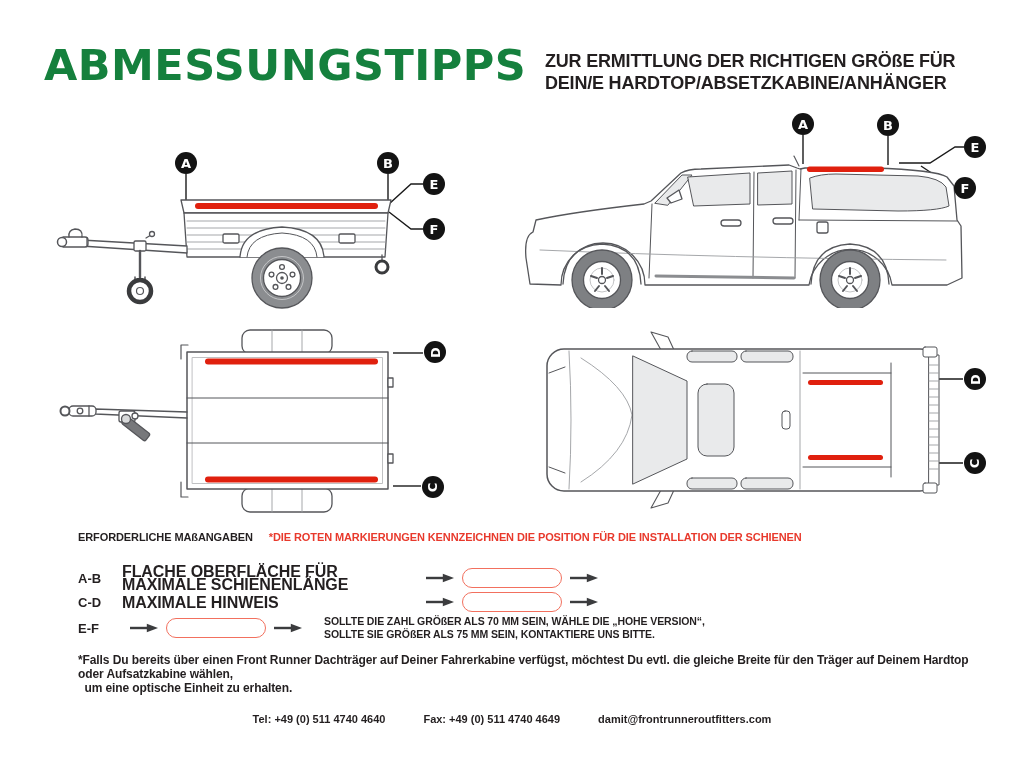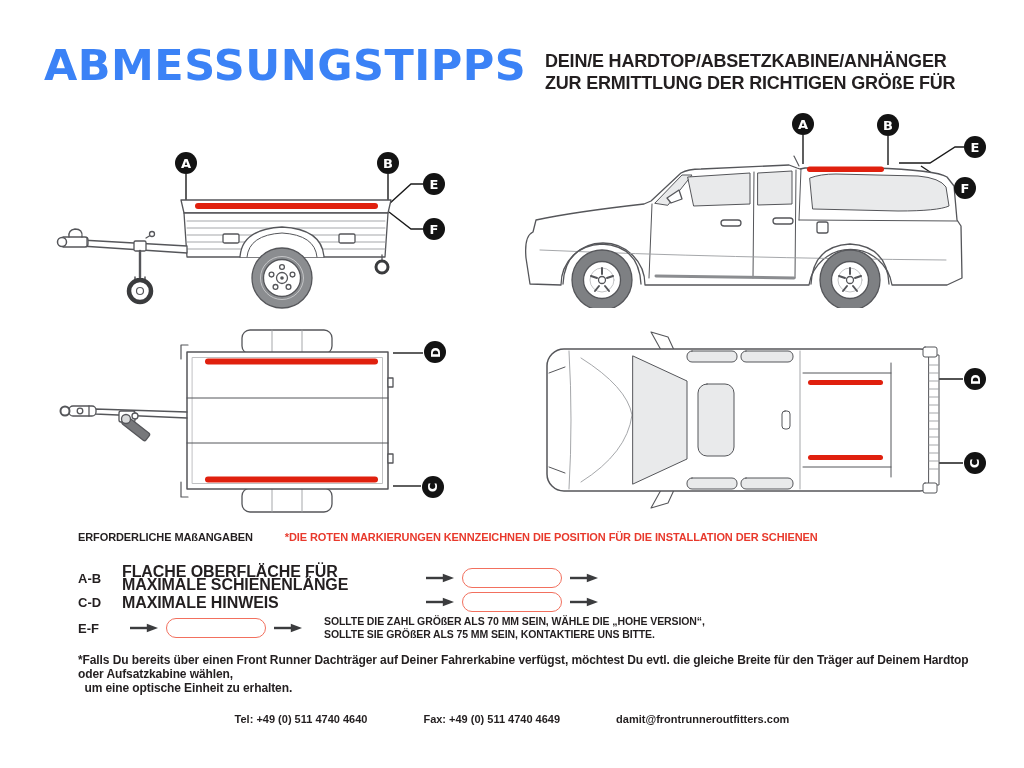--- a/index.html
+++ b/index.html
@@ -4,62 +4,62 @@
 <style>
   :root{
     --text:#231f20; --red-marker:#e0200e; --red-note:#e8392c;
     --pill-border:#f2705e; --line-art:#55565a;
   }
   *{margin:0;padding:0;box-sizing:border-box}
   html,body{background:#ffffff}
   .page{position:relative;width:1024px;height:768px;background:#fff;overflow:hidden;
         font-family:"Liberation Sans",sans-serif;color:var(--text)}
   .title{position:absolute;left:44px;top:44px;font-family:"DejaVu Sans",sans-serif;
-         font-size:43px;font-weight:800;letter-spacing:.5px;line-height:1;color:#3b82f6}
+         font-size:43px;font-weight:800;letter-spacing:.5px;line-height:1;color:#15803d}
   .subtitle{position:absolute;left:545px;top:50px;font-size:18px;font-weight:700;
             line-height:22px;letter-spacing:-.2px}
   .fig{position:absolute}
   svg .ln{stroke:var(--line-art);fill:none;stroke-width:1.3;stroke-linejoin:round;stroke-linecap:round}
   svg .fw{fill:#fff}
   svg .win{fill:#e9eaeb;stroke:var(--line-art);stroke-width:1}
   svg .lite{stroke:#9b9da0;stroke-width:.9;fill:none}
   svg .conn{stroke:#1a1a1a;stroke-width:1.4;fill:none}
   svg .red{fill:var(--red-marker);stroke:none}
   .marker{position:absolute;width:22px;height:22px;border-radius:50%;background:#131313;
           color:#fff;font-family:"DejaVu Sans",sans-serif;font-size:13px;font-weight:700;
           display:flex;align-items:center;justify-content:center;z-index:5}
   .marker .rot{display:inline-block;transform:rotate(-90deg)}
   .msec{position:absolute;left:78px;top:531px;width:925px}
-  .mhead{display:flex;gap:32px;font-size:11px;font-weight:700;letter-spacing:-.1px}
+  .mhead{display:flex;gap:16px;font-size:11px;font-weight:700;letter-spacing:-.1px}
   .mhead .note{color:var(--red-note)}
   .mrow{position:absolute;left:0;display:flex;align-items:center;width:925px}
   .mkey{width:44px;font-size:13px;font-weight:700}
   .mdesc{width:296px;font-size:16px;font-weight:700;line-height:13px;white-space:pre-line;letter-spacing:-.1px}
   .acol{width:44px;display:flex;justify-content:center;align-items:center}
   .arrow{width:28px;height:10px}
   .arrow line{stroke:#3b3c3e;stroke-width:2.6}
   .arrow polygon{fill:#3b3c3e}
   .pill{width:100px;height:20px;border:1.5px solid var(--pill-border);border-radius:11px;background:#fff;
         font-size:11px;font-weight:700;text-align:center;line-height:17px}
   .mresult{padding-left:14px;font-size:10.5px;font-weight:700;line-height:13.5px;white-space:pre-line;letter-spacing:-.1px}
   .fnote{position:absolute;left:78px;top:653px;width:900px;font-size:12px;font-weight:700;
          line-height:14px;white-space:pre-line;letter-spacing:-.1px}
   .hinweis{position:absolute;left:78px;top:689px;width:920px;font-size:10px;font-weight:700;letter-spacing:-.1px}
   .contact{position:absolute;left:0;top:713px;width:1024px;display:flex;justify-content:center;
-           gap:56px;font-size:11px;font-weight:700}
+           gap:38px;font-size:11px;font-weight:700}
 </style>
 </head>
 <body>
 
 <div class="page">
 
   <h1 class="title">ABMESSUNGSTIPPS</h1>
   <div class="subtitle">
+    <div>ZUR ERMITTLUNG DER RICHTIGEN GRÖßE FÜR</div>
     <div>DEIN/E HARDTOP/ABSETZKABINE/ANHÄNGER</div>
-    <div>ZUR ERMITTLUNG DER RICHTIGEN GRÖßE FÜR</div>
   </div>
 
   <svg class="fig" style="left:55px;top:125px" width="410" height="195" viewBox="0 0 410 195">
     <g class="conn">
       <line x1="131" y1="49" x2="131" y2="75"></line>
       <line x1="333" y1="49" x2="333" y2="75"></line>
       <polyline points="368,59 356,59 334,79"></polyline>
       <polyline points="368,104 356,104 334,87"></polyline>
     </g>
     <g class="ln">

